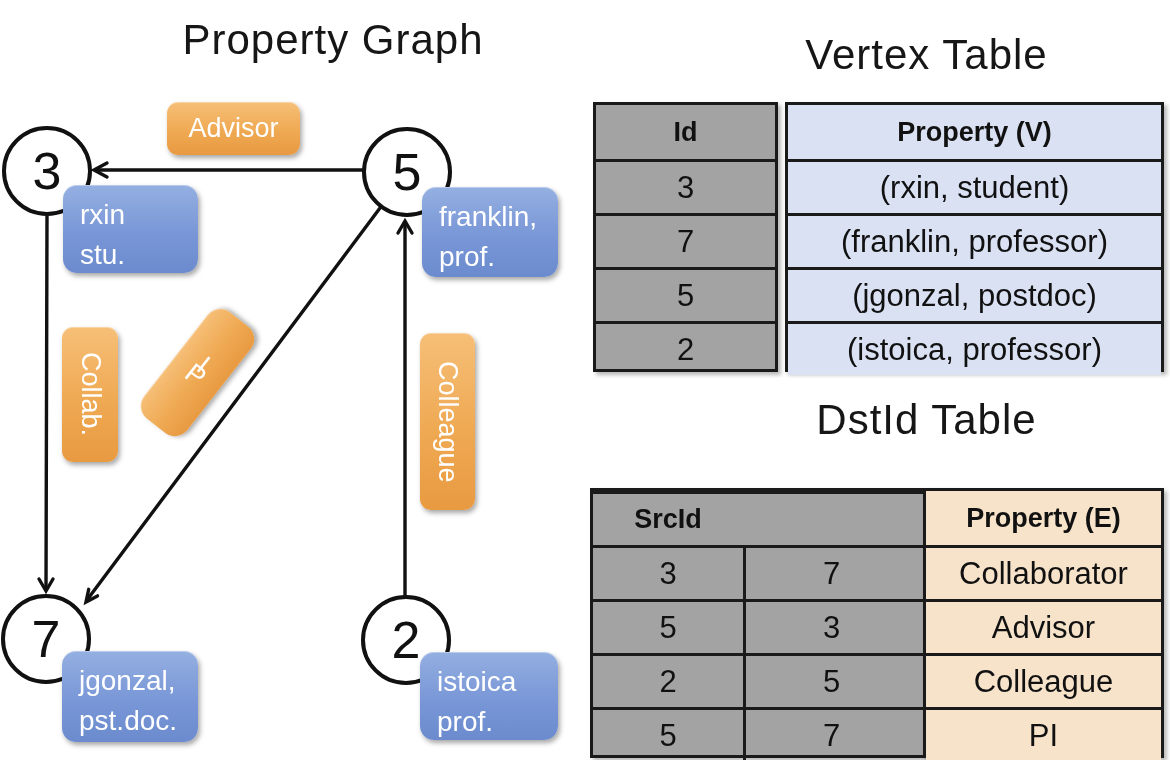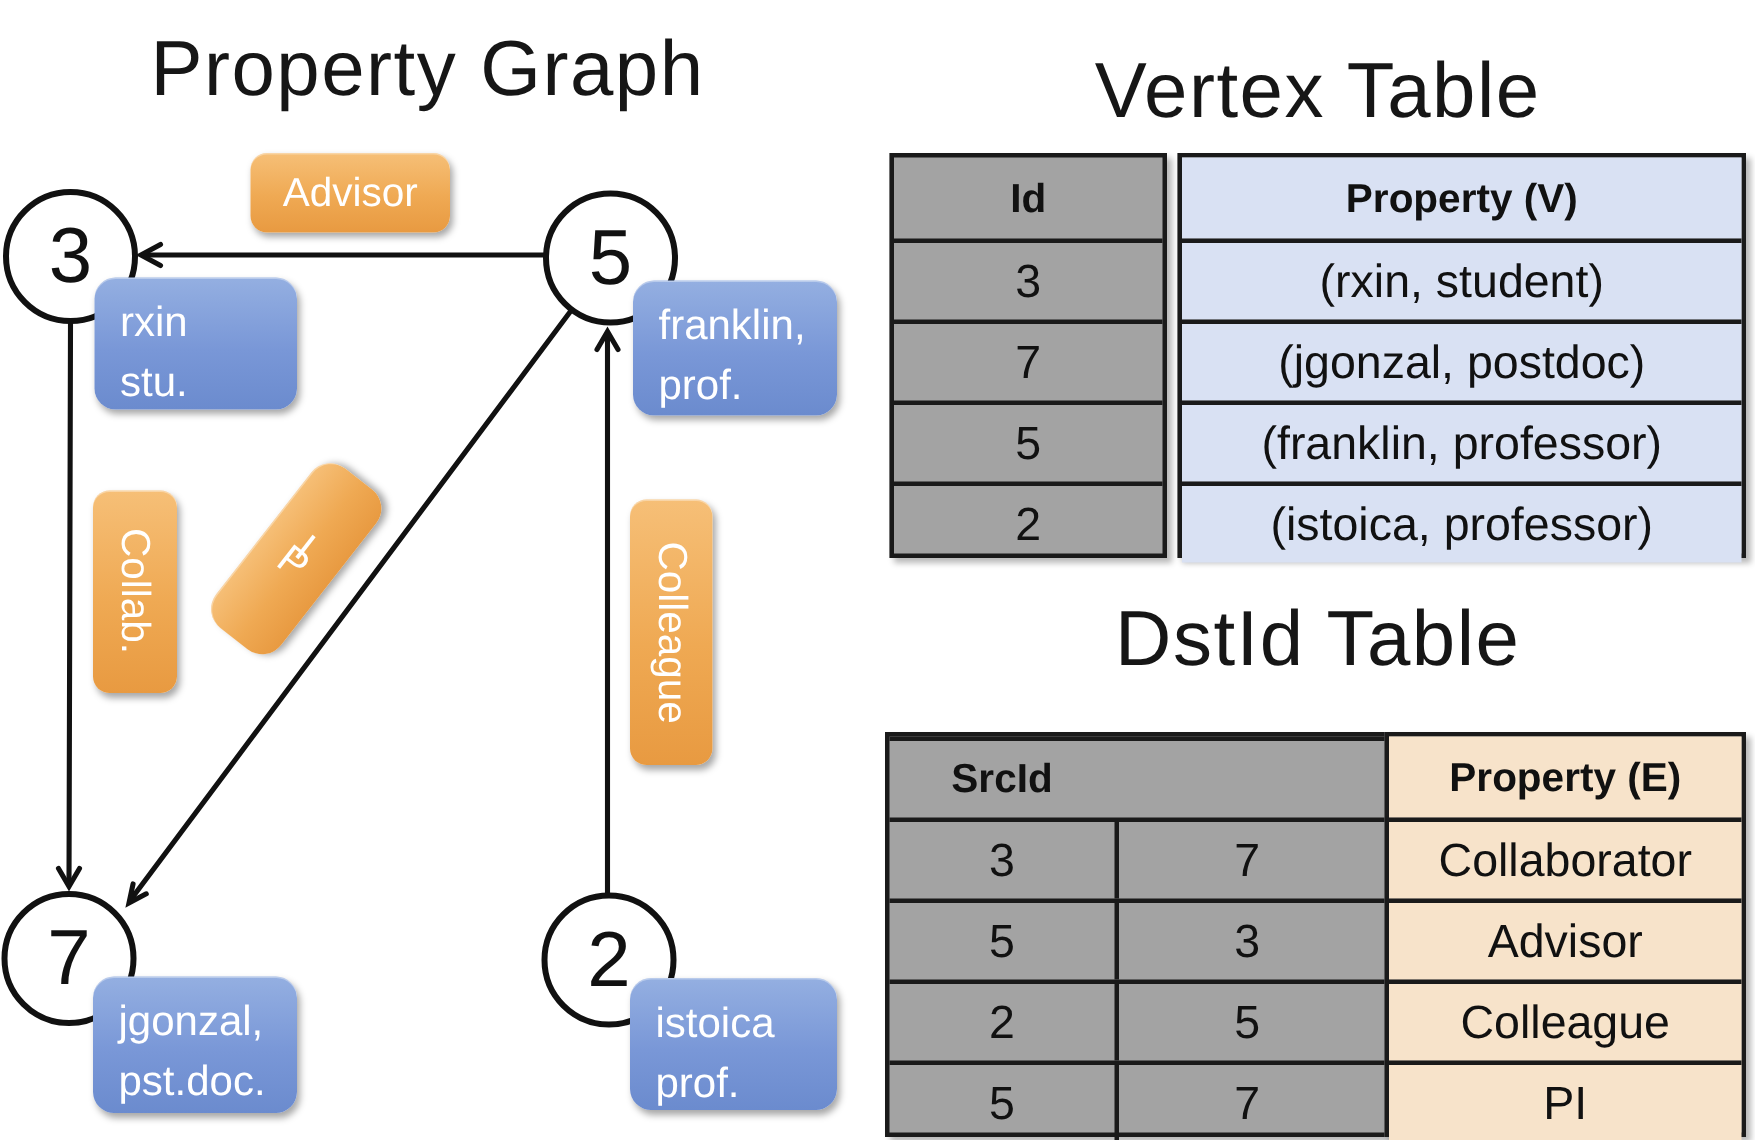--- a/index.html
+++ b/index.html
@@ -1,22 +1,22 @@
 <!DOCTYPE html>
 <html><head>
 <meta charset="utf-8">
 <style>
   * { margin:0; padding:0; box-sizing:border-box; }
   html,body { width:1170px; height:760px; background:#fff; overflow:hidden;
               font-family:"Liberation Sans","DejaVu Sans",sans-serif; color:#111; }
   .stage { position:relative; width:1170px; height:760px; }
 
   
-  .big-title { position:absolute; text-align:center; font-size:52px; font-weight:300;
-               letter-spacing:1px; color:#161616; white-space:nowrap; }
+  .big-title { position:absolute; text-align:center; font-size:42px; font-weight:300;
+               letter-spacing:1px; color:#161616; white-space:nowrap;margin-left:48px; }
   #graph-title  { left:0;   top:16px;  width:570px; }
   #vertex-title { left:593px; top:31px; width:571px; }
   #edge-title   { left:593px; top:396px; width:571px; }
 
   
   .edges-svg { position:absolute; left:0; top:0; width:580px; height:760px; }
   .vcircle { position:absolute; width:90px; height:90px; border:4px solid #111;
              border-radius:50%; background:#fff; display:flex; align-items:center;
              justify-content:center; font-size:52px; font-weight:300; }
   #circle-3 { left:2px;   top:126px; }
@@ -133,22 +133,22 @@
     <div class="cell hdr">Id</div>
     <div class="cell num">3</div>
     <div class="cell num">7</div>
     <div class="cell num">5</div>
     <div class="cell num">2</div>
   </div>
 
   <div class="tbl" id="vt-prop">
     <div class="cell hdr">Property (V)</div>
     <div class="cell">(rxin, student)</div>
+    <div class="cell">(franklin, professor)</div>
     <div class="cell">(jgonzal, postdoc)</div>
-    <div class="cell">(franklin, professor)</div>
     <div class="cell">(istoica, professor)</div>
   </div>
 
   <div class="tbl" id="et-src">
     <div class="row">
       <div class="cell hdr">SrcId</div>
     </div>
     <div class="row">
       <div class="cell num">3</div>
       <div class="cell num">7</div>

